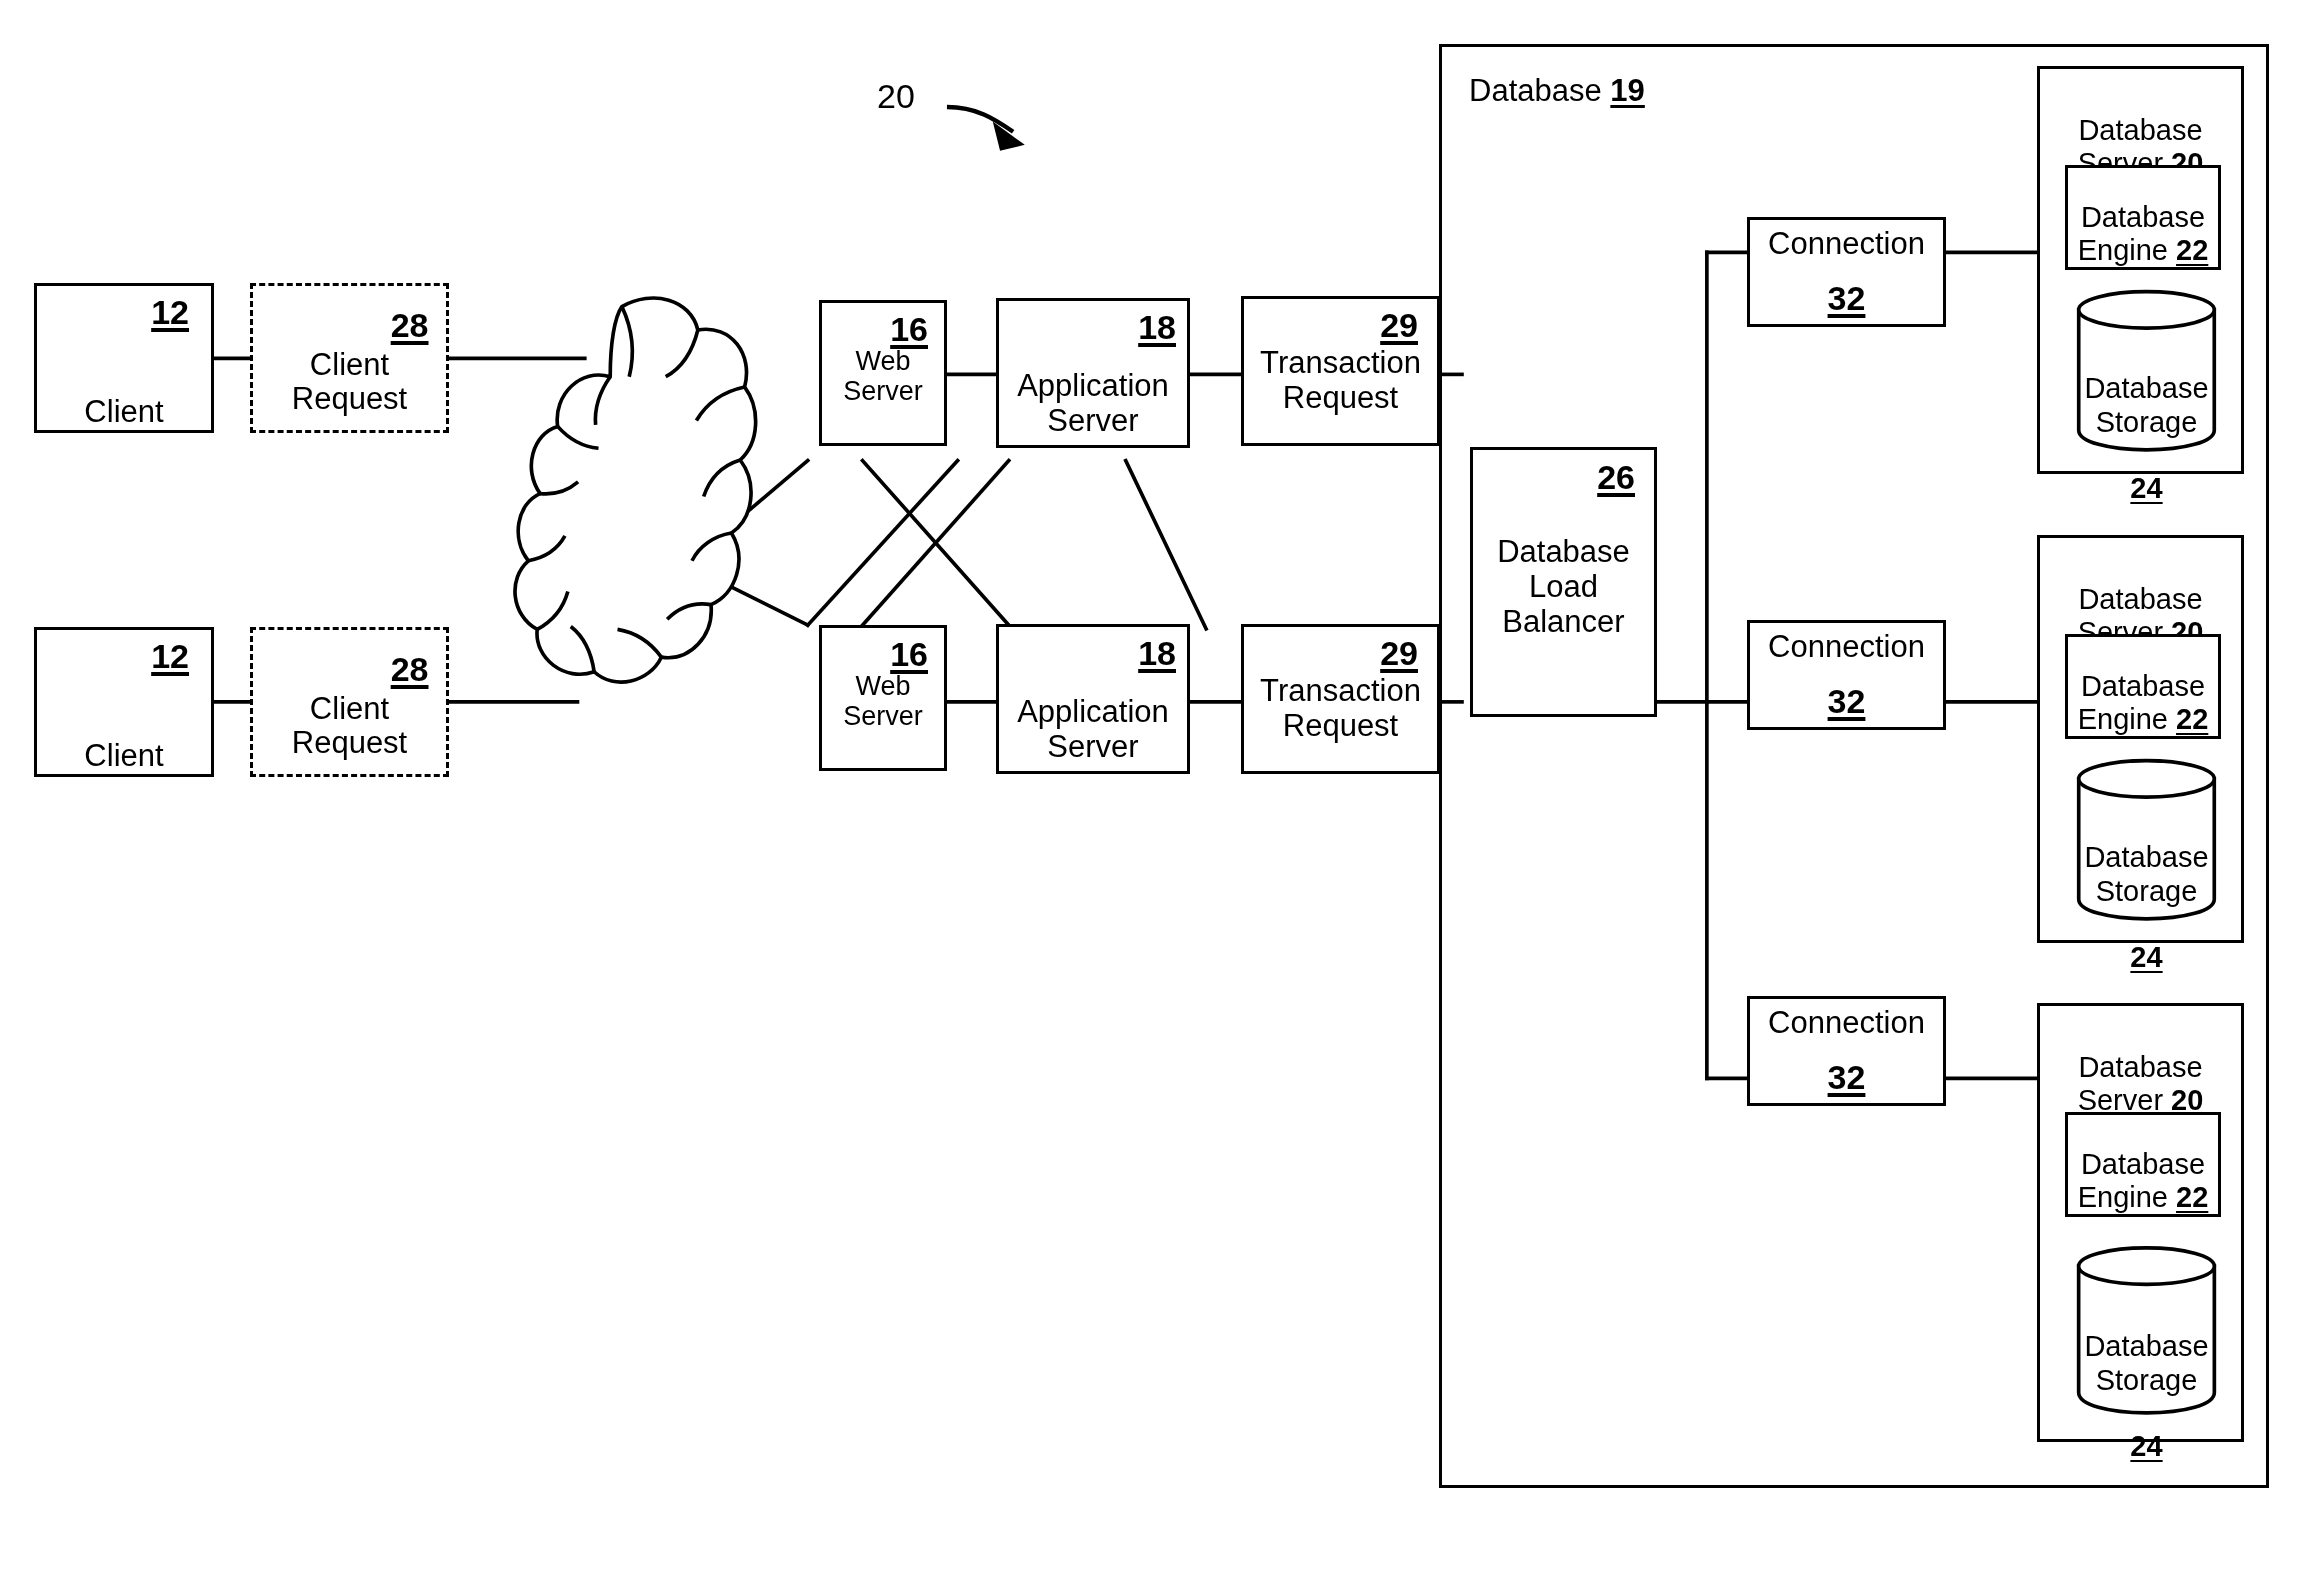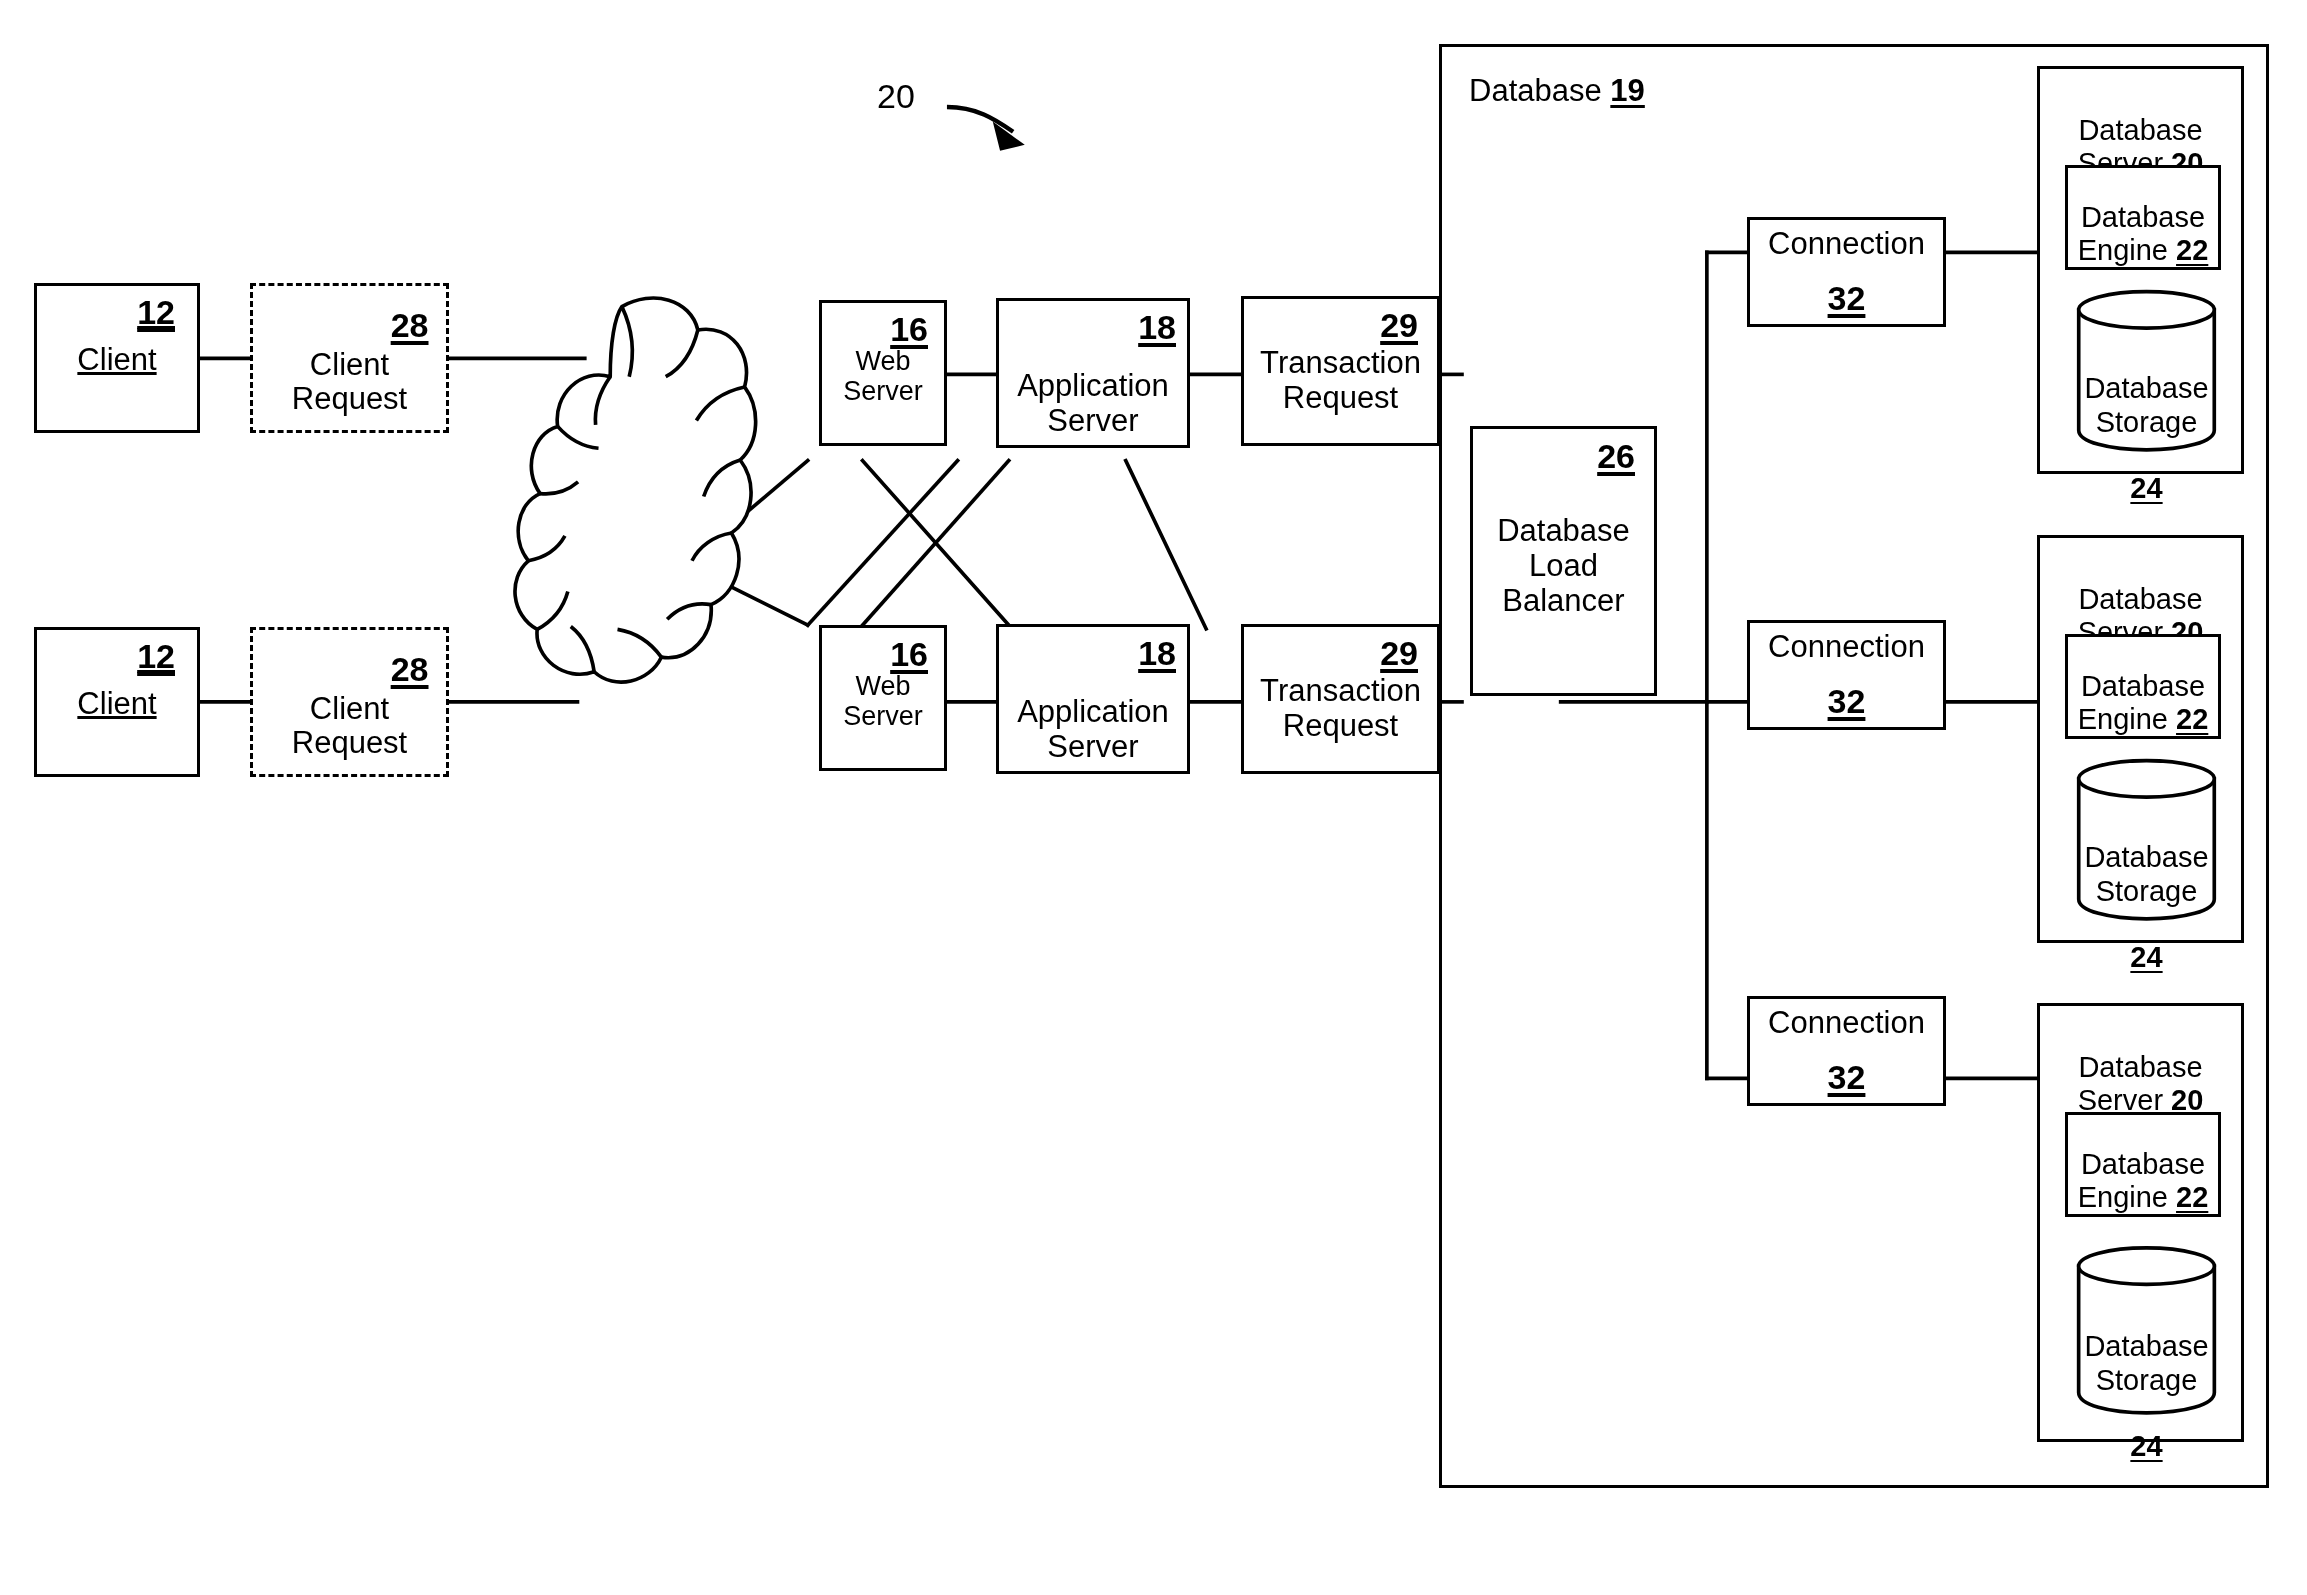--- a/index.html
+++ b/index.html
@@ -41,24 +41,23 @@
     align-self: flex-end;
   }
   .label {
     text-align: center;
     line-height: 1.12;
     white-space: pre-line;
   }
 
   
   .client-box {
-    width: 166px; height: 150px;
+    width: 180px; height: 150px;
     padding-top: 8.8px;
-    justify-content: flex-start;
-    text-decoration: underline;
+    justify-content: space-between;
   }
   .client-box .ref { font-size: 34px; margin-right: 22px; }
   .client-box .label { font-size: 31px; margin-top: 14.6px; }
 
   .creq-box {
     width: 199px; height: 150px;
     padding-top: 8.8px;
     justify-content: center;
   }
   .creq-box .ref { font-size: 34px; margin-right: 17.5px; }
@@ -349,21 +348,21 @@
     <div class="label">Transaction
 Request</div>
   </div>
 
   <div class="db-container" style="left:1439px; top:44px; width:830px; height:1444px;"></div>
   <div class="db-title" style="left:1469px; top:73px; z-index:8;">
     <span>Database</span>
     <b>19</b>
   </div>
 
-  <div class="node dblb-box" style="left:1470px; top:426px;">
+  <div class="node dblb-box" style="left:1470px; top:447px;">
     <div class="ref ref-right">26</div>
     <div class="label">Database
 Load
 Balancer</div>
   </div>
 
   <div class="node conn-box" style="left:1747px; top:217px;">
     <div class="label">Connection</div>
     <div class="ref">32</div>
   </div>

